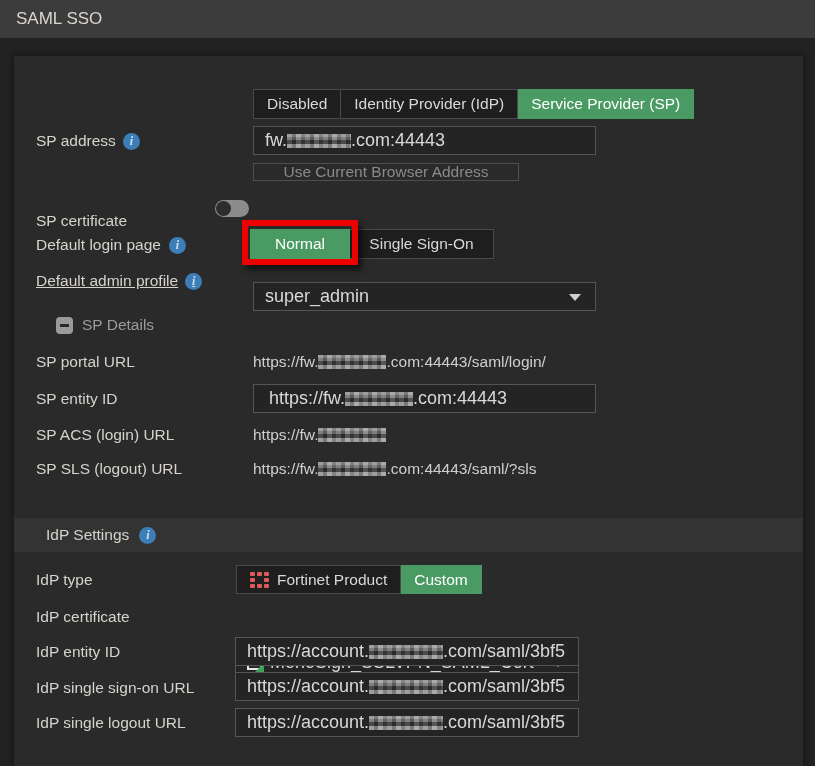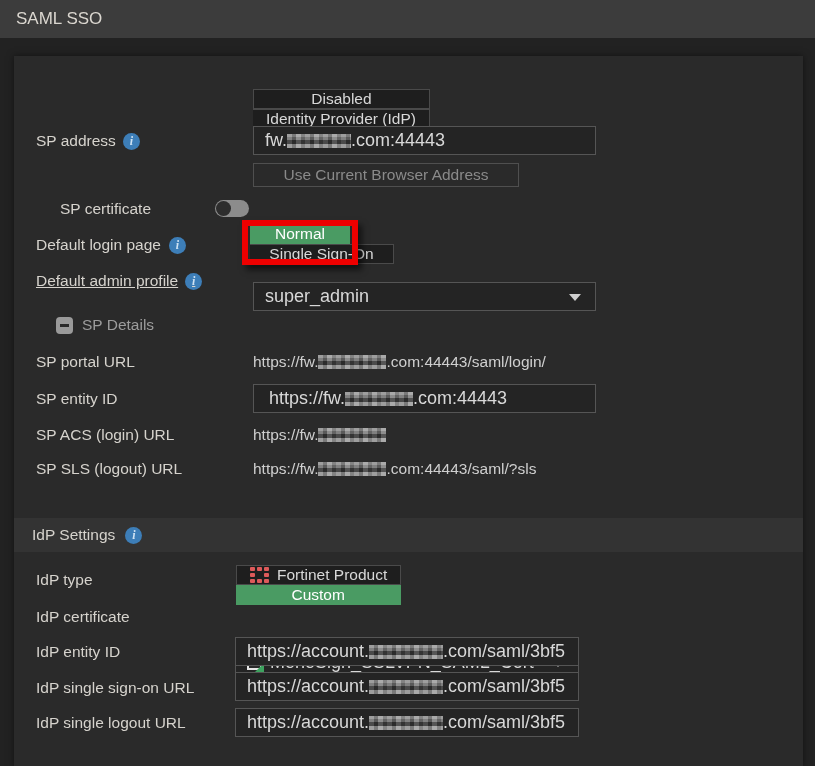--- a/index.html
+++ b/index.html
@@ -34,21 +34,21 @@
   .info-icon {
     display:inline-flex; align-items:center; justify-content:center;
     width:17px; height:17px; border-radius:50%;
     background:#3d7eb8; color:#cfe2f3;
     font-family:"Liberation Serif",serif;
     font-size:12px; font-weight:bold; font-style:italic;
     flex:0 0 auto;
   }
 
   
-  .seg-group { display:inline-flex; height:30px;flex-direction:column; }
+  .seg-group { display:inline-flex; height:30px; }
   .seg {
     display:inline-flex; align-items:center; justify-content:center;
     padding:0 13px; height:100%;
     background:#1e1e1e;
     border:1px solid #4a4a4a;
     color:#d8d8d8; font-size:15.5px; white-space:nowrap;
     cursor:pointer;
   }
   .seg + .seg { border-left:none; }
   .seg.selected {
@@ -95,21 +95,21 @@
   .collapse-icon::after {
     content:""; position:absolute; left:4px; top:7px;
     width:9px; height:3px; background:#2a2a2a;
   }
 
   .value-text { font-size:15.5px; color:#cfcfcf; white-space:nowrap; display:flex; align-items:center; }
 
   .section-band {
     left:14px; top:518px; width:789px; height:34px;
     background:#333333;
-    display:flex; align-items:center; padding-left:18px;
+    display:flex; align-items:center; padding-left:32px;
     font-size:15.5px; color:#d6d3cd; gap:10px;
   }
 
   
   .fortinet-icon {
     display:grid;
     grid-template-columns:repeat(3,5px);
     grid-template-rows:repeat(3,4px);
     gap:2px; margin-right:8px;
   }
@@ -168,23 +168,23 @@
 <div class="abs label" style="left:36px; top:132px;">
   <span>SP address</span>
   <span class="info-icon">i</span>
 </div>
 <div class="abs tinput" style="left:253px; top:126px; width:343px; height:29px;">
   <span>fw.</span>
     <span class="redacted rw-64"></span>
     <span>.com:44443</span>
 </div>
 
-<div class="abs btn-muted" style="left:253px; top:163px; width:266px; height:24px;">Use Current Browser Address</div>
-
-<div class="abs label" style="left:36px; top:200px;margin-left:24px;">
+<div class="abs btn-muted" style="left:253px; top:163px; width:266px; height:18px;">Use Current Browser Address</div>
+
+<div class="abs label" style="left:36px; top:212px;">
   <span>SP certificate</span>
 </div>
 <div class="abs toggle" style="left:215px; top:200px;">
   <div class="knob"></div>
 </div>
 
 <div class="abs label" style="left:36px; top:236px;gap:8px;">
   <span>Default login page</span>
   <span class="info-icon">i</span>
 </div>

